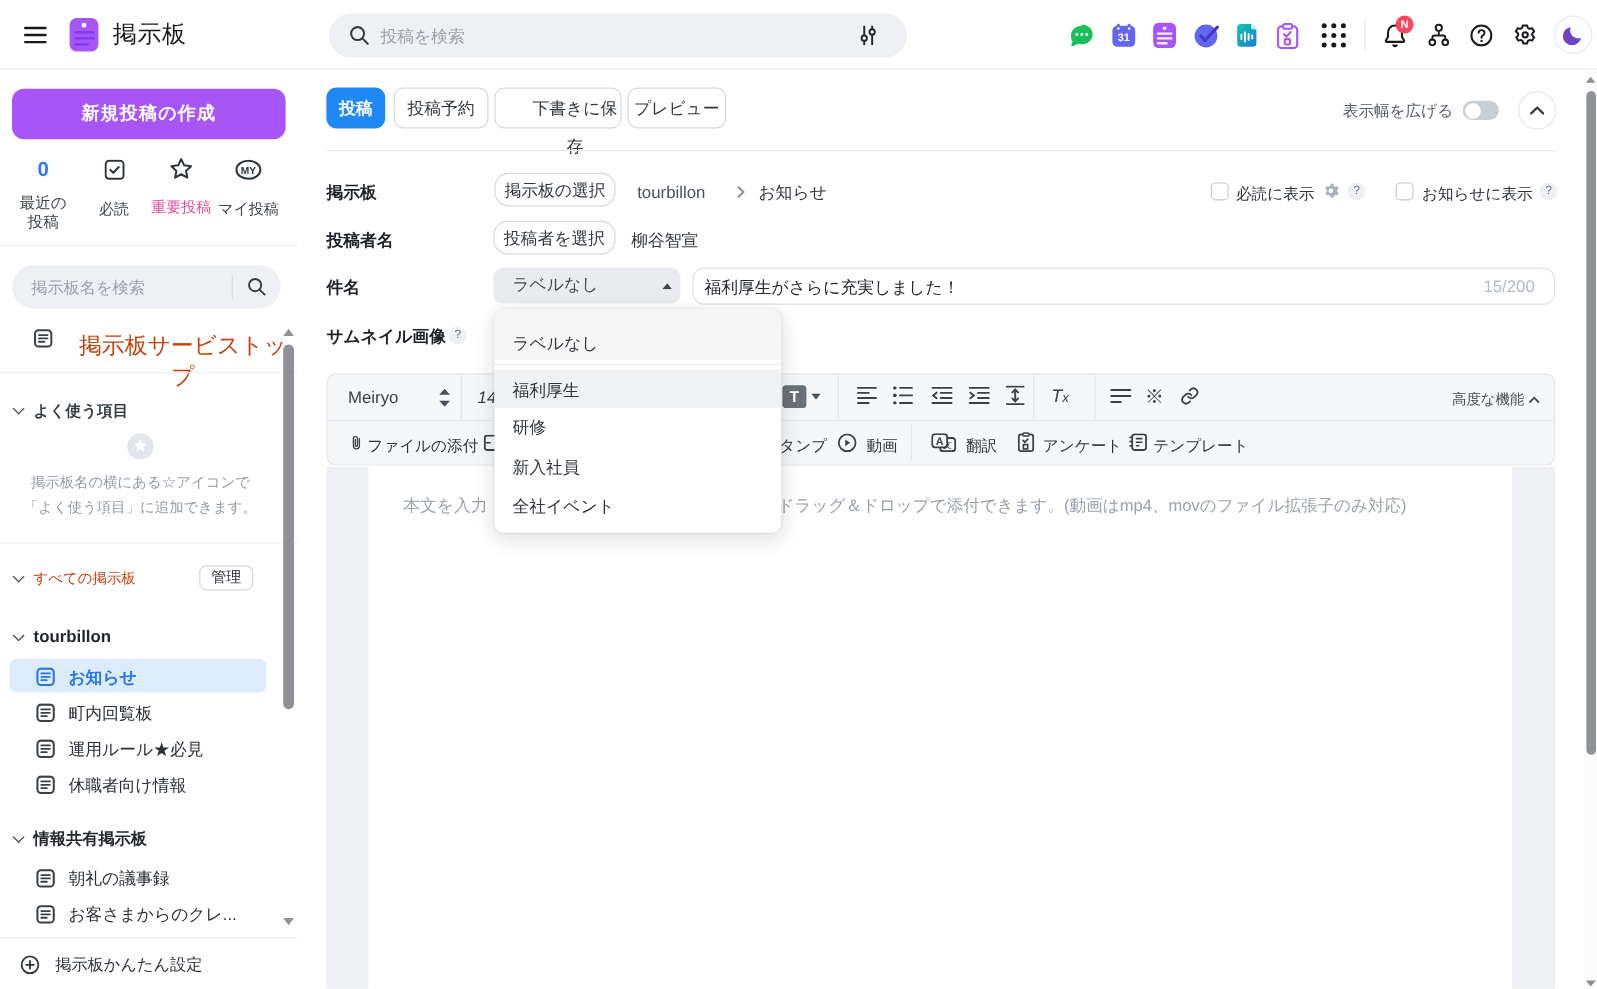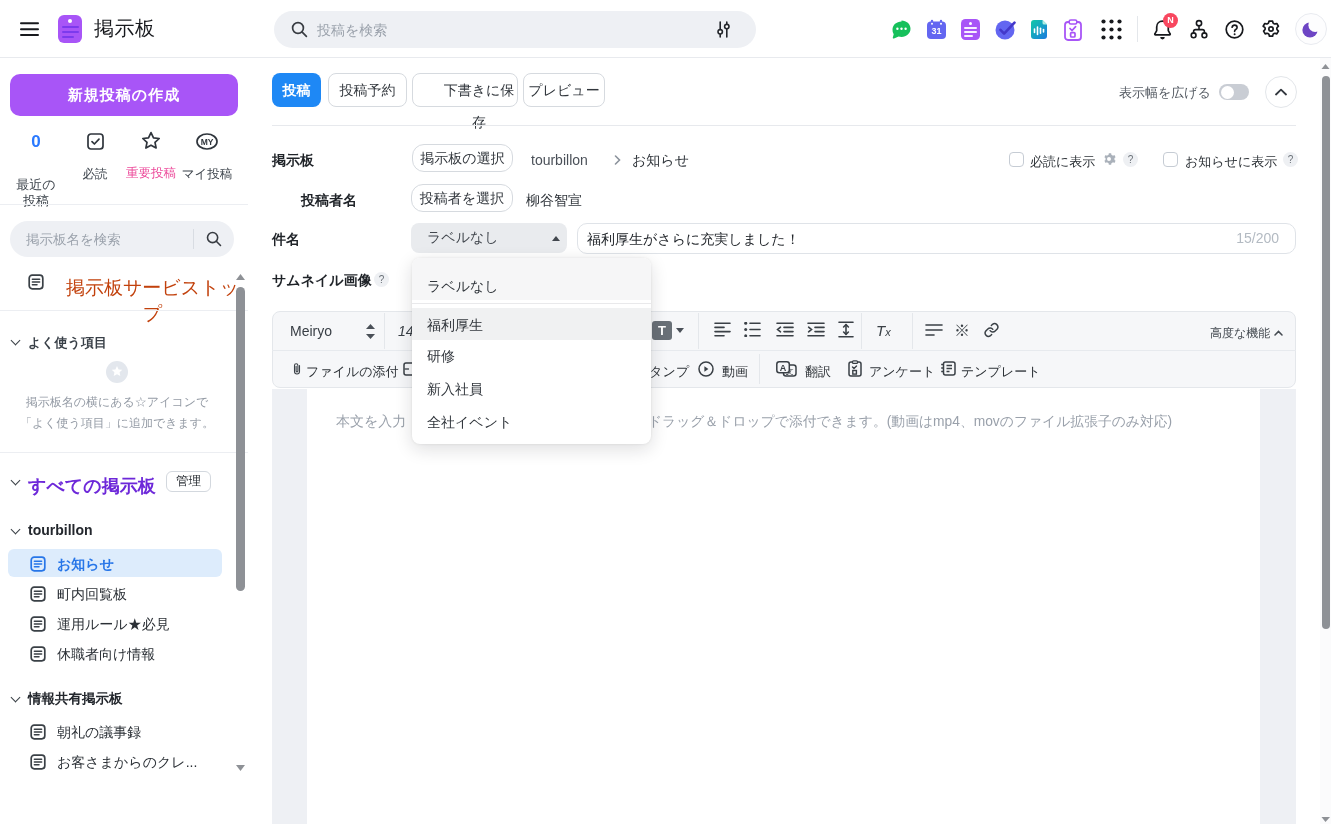--- a/index.html
+++ b/index.html
@@ -145,21 +145,21 @@
     <circle cx="8" cy="10" r="7.6" fill="#6d45c4"></circle>
     <circle cx="13.2" cy="5.2" r="6.8" fill="#fdfdfe"></circle>
   </svg>
 </div>
 
 <div class="abs" id="sidebar" style="left:0;top:58px;width:248px;height:766px;background:#fff;z-index:20;">
   <div class="abs" style="left:10px;top:16px;width:228px;height:42px;background:#a855f7;border-radius:10px;color:#fff;font-size:15px;font-weight:700;text-align:center;line-height:42px;letter-spacing:1px;">新規投稿の作成</div>
 
   <div class="abs" style="left:0;top:74px;width:72px;text-align:center;">
     <div style="font-size:17px;font-weight:700;color:#2979ff;">0</div>
-    <div style="font-size:13px;color:#3c434b;margin-top:25px;line-height:15.5px;">最近の<br>投稿</div>
+    <div style="font-size:13px;color:#3c434b;margin-top:9px;line-height:15.5px;">最近の<br>投稿</div>
   </div>
   <div class="abs" style="left:64px;top:75px;width:62px;text-align:center;">
     <svg style="margin:0 auto;" width="17" height="17" viewBox="0 0 17 17">
         <rect x="1" y="1" width="15" height="15" rx="3" fill="none" stroke="#2f353c" stroke-width="1.7"></rect>
         <path d="M5 8.6l2.4 2.4 4.6-4.8" fill="none" stroke="#2f353c" stroke-width="1.7" stroke-linecap="round" stroke-linejoin="round"></path>
       </svg>
     <div style="font-size:12.5px;color:#3c434b;margin-top:16px;">必読</div>
   </div>
   <div class="abs" style="left:118px;top:73px;width:66px;text-align:center;">
     <svg style="margin:0 auto;" width="20" height="19" viewBox="0 0 20 19">
@@ -202,21 +202,21 @@
   <div class="abs" style="left:28px;top:276px;font-size:13px;font-weight:700;color:#383f47;">よく使う項目</div>
   <div class="abs" style="left:106px;top:303px;width:22px;height:22px;border-radius:50%;background:#e3e7ed;">
     <svg style="margin:5px auto 0;" width="12" height="11" viewBox="0 0 12 11">
         <path d="M6 0l1.6 3.4 3.7.4-2.7 2.5.7 3.7L6 8.2 2.7 10l.7-3.7L.7 3.8l3.7-.4z" fill="#fff"></path>
       </svg>
   </div>
   <div class="abs" style="left:0;top:334px;width:234px;text-align:center;font-size:12px;color:#949ba5;line-height:21px;">掲示板名の横にある☆アイコンで<br>「よく使う項目」に追加できます。</div>
   <div class="abs" style="left:0;top:394px;width:248px;height:1px;background:#eceef2;"></div>
 
   <div class="abs chev" style="left:12px;top:419px;"></div>
-  <div class="abs" style="left:28px;top:416px;font-size:18px;font-weight:700;color:#6d28d9;">すべての掲示板</div>
+  <div class="abs" style="left:28px;top:416px;font-size:12px;font-weight:400;color:#c2410c;">すべての掲示板</div>
   <div class="abs" style="left:166px;top:413px;width:45px;height:21px;background:#fff;border:1px solid #d3d8de;border-radius:6px;font-size:12.5px;color:#2b3036;text-align:center;line-height:19px;">管理</div>
 
   <div class="abs chev" style="left:12px;top:468px;"></div>
   <div class="abs" style="left:28px;top:464px;font-size:14px;font-weight:700;color:#23272d;">tourbillon</div>
   <div class="abs" style="left:8px;top:491px;width:214px;height:28px;background:#ddecfc;border-radius:6px;"></div>
   <div class="abs" style="left:30px;top:498px;">
       <svg width="16" height="16" viewBox="0 0 16 16">
         <rect x="1.2" y="1.2" width="13.6" height="13.6" rx="3" fill="none" stroke="#2776e8" stroke-width="1.7"></rect>
         <g stroke="#2776e8" stroke-width="1.5" stroke-linecap="round">
           <line x1="4.4" y1="5.2" x2="11.6" y2="5.2"></line>
@@ -286,20 +286,27 @@
   <div class="abs" style="left:57px;top:696px;font-size:14px;color:#2b3036;">お客さまからのクレ...</div>
 
   <svg class="abs" style="left:235px;top:215px;" width="11" height="8" viewBox="0 0 11 8">
       <path d="M5.5 1L10 7H1z" fill="#8e9196"></path>
     </svg>
   <div class="abs" style="left:236px;top:229px;width:9px;height:304px;border-radius:4.5px;background:#8e9196;"></div>
   <svg class="abs" style="left:235px;top:706px;" width="11" height="8" viewBox="0 0 11 8">
       <path d="M5.5 7L1 1h9z" fill="#8e9196"></path>
     </svg>
 
+  <div class="abs" style="left:0;top:723px;width:248px;height:43px;background:#fff;border-top:1px solid #eceef2;">
+    <svg class="abs" style="left:17px;top:14px;" width="16" height="16" viewBox="0 0 16 16">
+        <circle cx="8" cy="8" r="7" fill="none" stroke="#2f353c" stroke-width="1.5"></circle>
+        <path d="M8 4.8v6.4M4.8 8h6.4" stroke="#2f353c" stroke-width="1.5" stroke-linecap="round"></path>
+      </svg>
+    <div class="abs" style="left:46px;top:13px;font-size:13.5px;color:#2b3036;">掲示板かんたん設定</div>
+  </div>
 </div>
 
 <div class="abs" id="main" style="left:248px;top:58px;width:1072px;height:766px;background:#fff;">
 
   <div class="abs" style="left:24px;top:15px;width:49px;height:34px;background:#1e88f5;border-radius:8px;color:#fff;font-size:14px;font-weight:700;text-align:center;line-height:34px;">投稿</div>
   <div class="abs btn-w" style="left:80px;top:15px;width:79px;">投稿予約</div>
   <div class="abs btn-w" style="left:164px;top:15px;width:106px;padding-left:28px;">下書きに保存</div>
   <div class="abs btn-w" style="left:275px;top:15px;width:82px;">プレビュー</div>
   <div class="abs" style="left:871px;top:26px;font-size:13px;color:#555b63;">表示幅を広げる</div>
   <div class="abs" style="left:971px;top:26px;width:30px;height:16px;border-radius:8px;background:#c9cdd4;">
@@ -323,21 +330,21 @@
   <div class="abs cb" style="left:761px;top:94px;"></div>
   <div class="abs" style="left:782px;top:95px;font-size:13px;color:#2e3338;">必読に表示</div>
   <svg class="abs" style="left:854px;top:94px;" width="14" height="14" viewBox="0 0 24 24">
       <path fill="#aab1ba" d="M12 8.6a3.4 3.4 0 1 0 0 6.8 3.4 3.4 0 0 0 0-6.8zm9.4 3.4c0 .6 0 1.1-.1 1.6l2 1.6-2 3.5-2.4-1c-.8.7-1.8 1.2-2.8 1.6l-.4 2.7h-4l-.4-2.7c-1-.4-2-.9-2.8-1.6l-2.4 1-2-3.5 2-1.6a9 9 0 0 1 0-3.2l-2-1.6 2-3.5 2.4 1c.8-.7 1.8-1.2 2.8-1.6l.4-2.7h4l.4 2.7c1 .4 2 .9 2.8 1.6l2.4-1 2 3.5-2 1.6c.1.5.1 1 .1 1.6z"></path>
     </svg>
   <div class="abs qm" style="left:875px;top:94px;">?</div>
   <div class="abs cb" style="left:915px;top:94px;"></div>
   <div class="abs" style="left:937px;top:95px;font-size:13px;color:#2e3338;">お知らせに表示</div>
   <div class="abs qm" style="left:1035px;top:94px;">?</div>
 
-  <div class="abs lbl" style="left:24px;top:134px;margin-left:29px;">投稿者名</div>
+  <div class="abs lbl" style="left:24px;top:134px;">投稿者名</div>
   <div class="abs selbtn" style="left:163px;top:126px;width:102px;">投稿者を選択</div>
   <div class="abs" style="left:278px;top:134px;font-size:14px;color:#31363c;">柳谷智宣</div>
 
   <div class="abs lbl" style="left:24px;top:173px;">件名</div>
   <div class="abs" style="left:163px;top:165px;width:156px;height:30px;background:#e9ebee;border-radius:8px;">
     <div class="abs" style="left:16px;top:6px;font-size:14px;color:#42474e;">ラベルなし</div>
     <svg class="abs" style="left:141px;top:13px;" width="8" height="5" viewBox="0 0 8 5">
         <path d="M4 0L8 5H0z" fill="#42474e"></path>
       </svg>
   </div>

